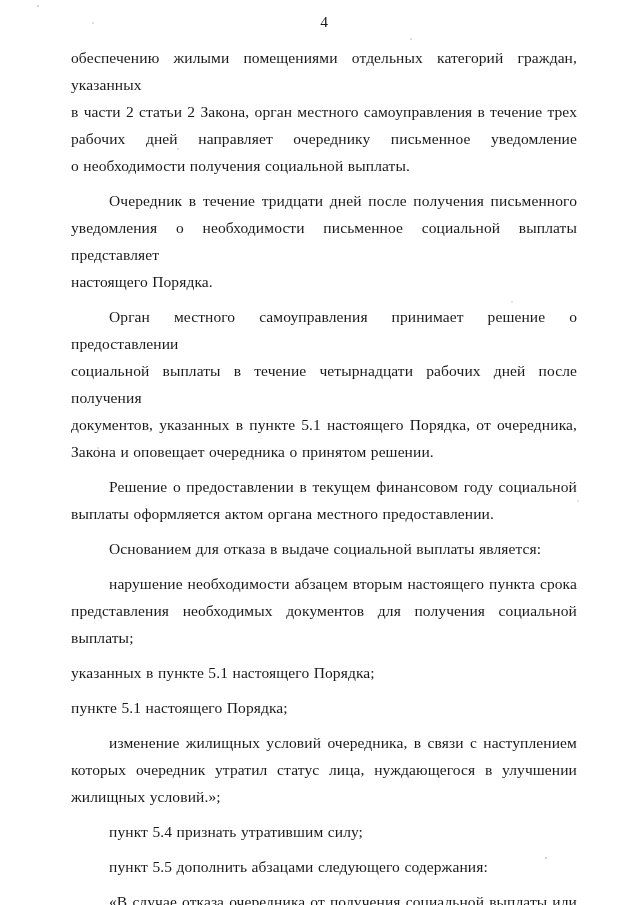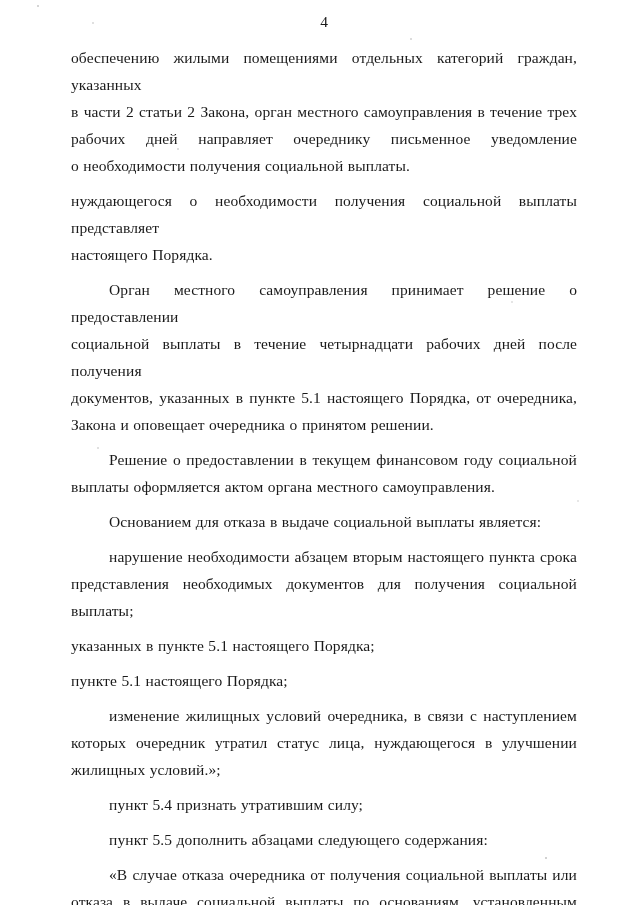--- a/index.html
+++ b/index.html
@@ -82,32 +82,33 @@
   <div class="scan-noise"></div>
   <div class="page-number">4</div>
   <div class="text-block">
       <div class="paragraph">
         <div class="line">обеспечению жилыми помещениями отдельных категорий граждан, указанных</div>
         <div class="line">в части 2 статьи 2 Закона, орган местного самоуправления в течение трех</div>
         <div class="line">рабочих дней направляет очереднику письменное уведомление</div>
         <div class="line last">о необходимости получения социальной выплаты.</div>
       </div>
       <div class="paragraph">
-        <div class="line">нуждающегося о необходимости получения социальной выплаты представляет</div>
+        <div class="line indent">Очередник в течение тридцати дней после получения письменного</div>
+        <div class="line">уведомления о необходимости письменное социальной выплаты представляет</div>
         <div class="line last">настоящего Порядка.</div>
       </div>
       <div class="paragraph">
         <div class="line indent">Орган местного самоуправления принимает решение о предоставлении</div>
         <div class="line">социальной выплаты в течение четырнадцати рабочих дней после получения</div>
         <div class="line">документов, указанных в пункте 5.1 настоящего Порядка, от очередника,</div>
         <div class="line last">Закона и оповещает очередника о принятом решении.</div>
       </div>
       <div class="paragraph">
         <div class="line indent">Решение о предоставлении в текущем финансовом году социальной</div>
-        <div class="line last">выплаты оформляется актом органа местного самоуправления.</div>
+        <div class="line last">выплаты оформляется актом органа местного предоставлении.</div>
       </div>
       <div class="paragraph">
         <div class="line indent last">Основанием для отказа в выдаче социальной выплаты является:</div>
       </div>
       <div class="paragraph">
         <div class="line indent">нарушение необходимости абзацем вторым настоящего пункта срока</div>
         <div class="line last">представления необходимых документов для получения социальной выплаты;</div>
       </div>
       <div class="paragraph">
         <div class="line last">указанных в пункте 5.1 настоящего Порядка;</div>

